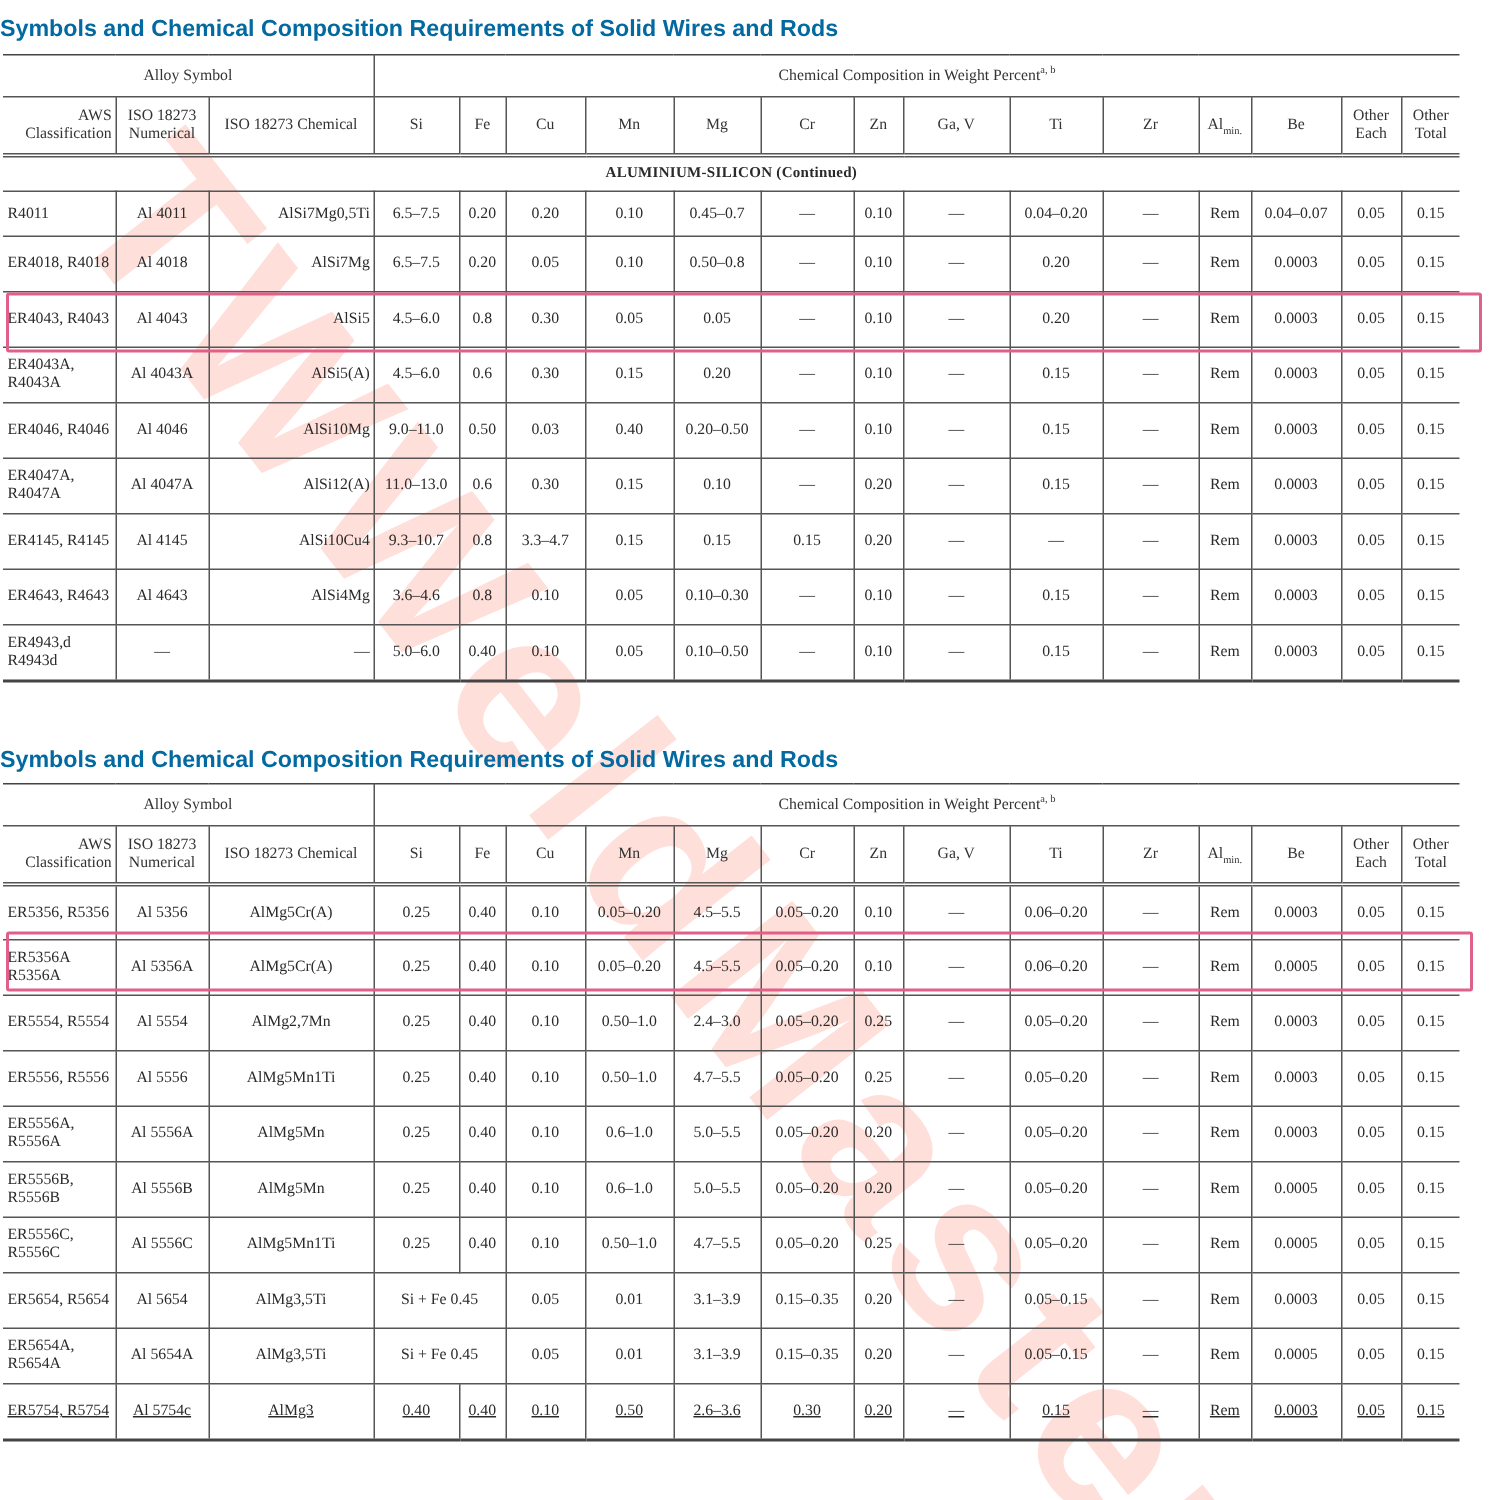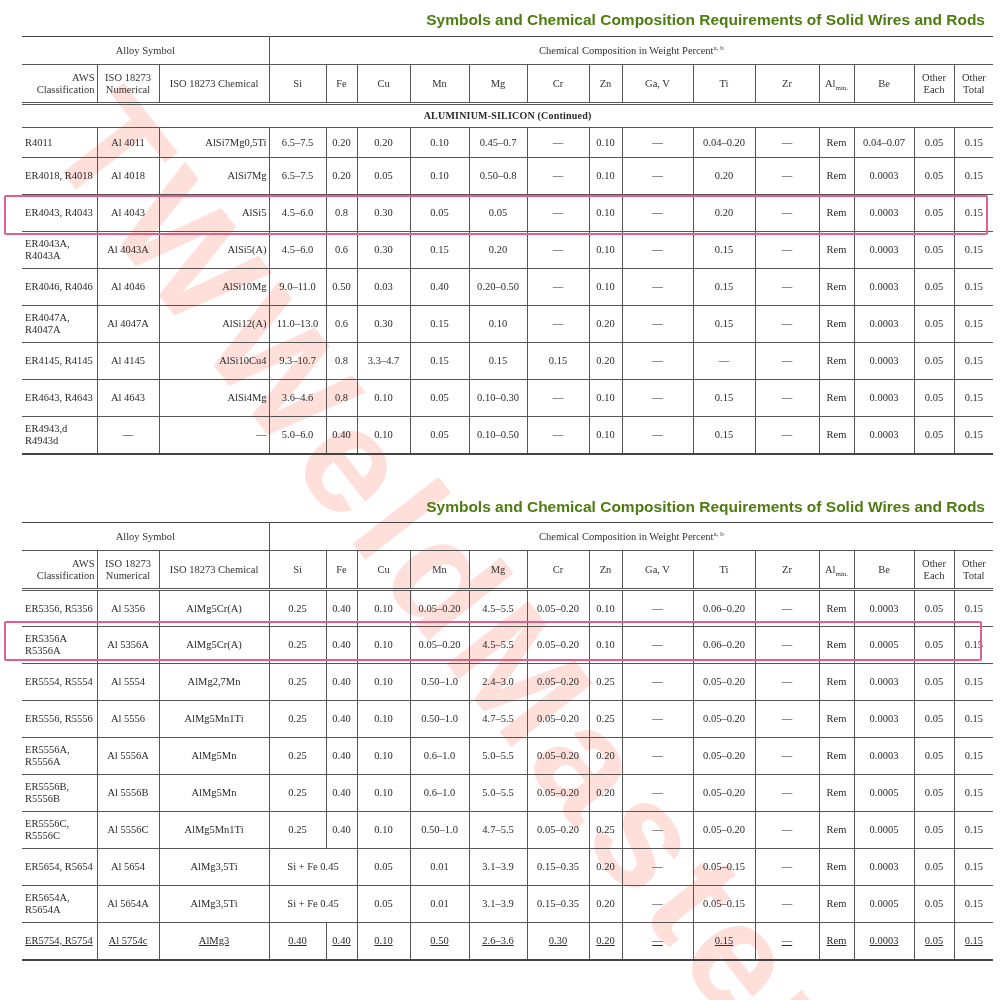--- a/index.html
+++ b/index.html
@@ -1,22 +1,22 @@
 <!DOCTYPE html>
 <html><head>
 <meta charset="utf-8">
 <style>
   html, body { margin: 0; padding: 0; background: #ffffff; }
   body { width: 1000px; height: 1000px; overflow: hidden; position: relative;
          font-family: "Liberation Serif", "DejaVu Serif", serif; color: #2a2a2a; }
   .page { position: relative; width: 1000px; height: 1000px; }
-  .title { position: absolute; left: 0; width: 985px; text-align: right;
+  .title { position: absolute; left: 0; width: 985px; text-align: left;
            font-family: "Liberation Sans", "DejaVu Sans", sans-serif; font-weight: bold;
-           font-size: 15.5px; color: #4d7c0f; }
-  table.spec { position: absolute; left: 22px; width: 967px; border-collapse: collapse;
+           font-size: 15.5px; color: #0369a1; }
+  table.spec { position: absolute; left: 2px; width: 967px; border-collapse: collapse;
                table-layout: fixed; font-size: 10.5px; }
   table.spec td, table.spec th { border: 1px solid #555; text-align: center; vertical-align: middle;
                padding: 0 2px; font-weight: normal; line-height: 12px; overflow: hidden; white-space: nowrap; }
   table.spec th { color: #333; }
   table.spec tr.top-border > * { border-top: 1.5px solid #444; }
   table.spec td.left, table.spec th.left { text-align: right; padding-left: 3px; }
   table.spec .nolr { border-left: none; border-right: none; }
   table.spec tr.hdr2 > th { border-bottom: 3px double #555; }
   table.spec tr.section > td { font-weight: bold; font-size: 10px; border-left: none; border-right: none; letter-spacing: 0.2px; }
   table.spec td.aws { text-align: left; white-space: normal; line-height: 12px; padding-left: 3px; }

